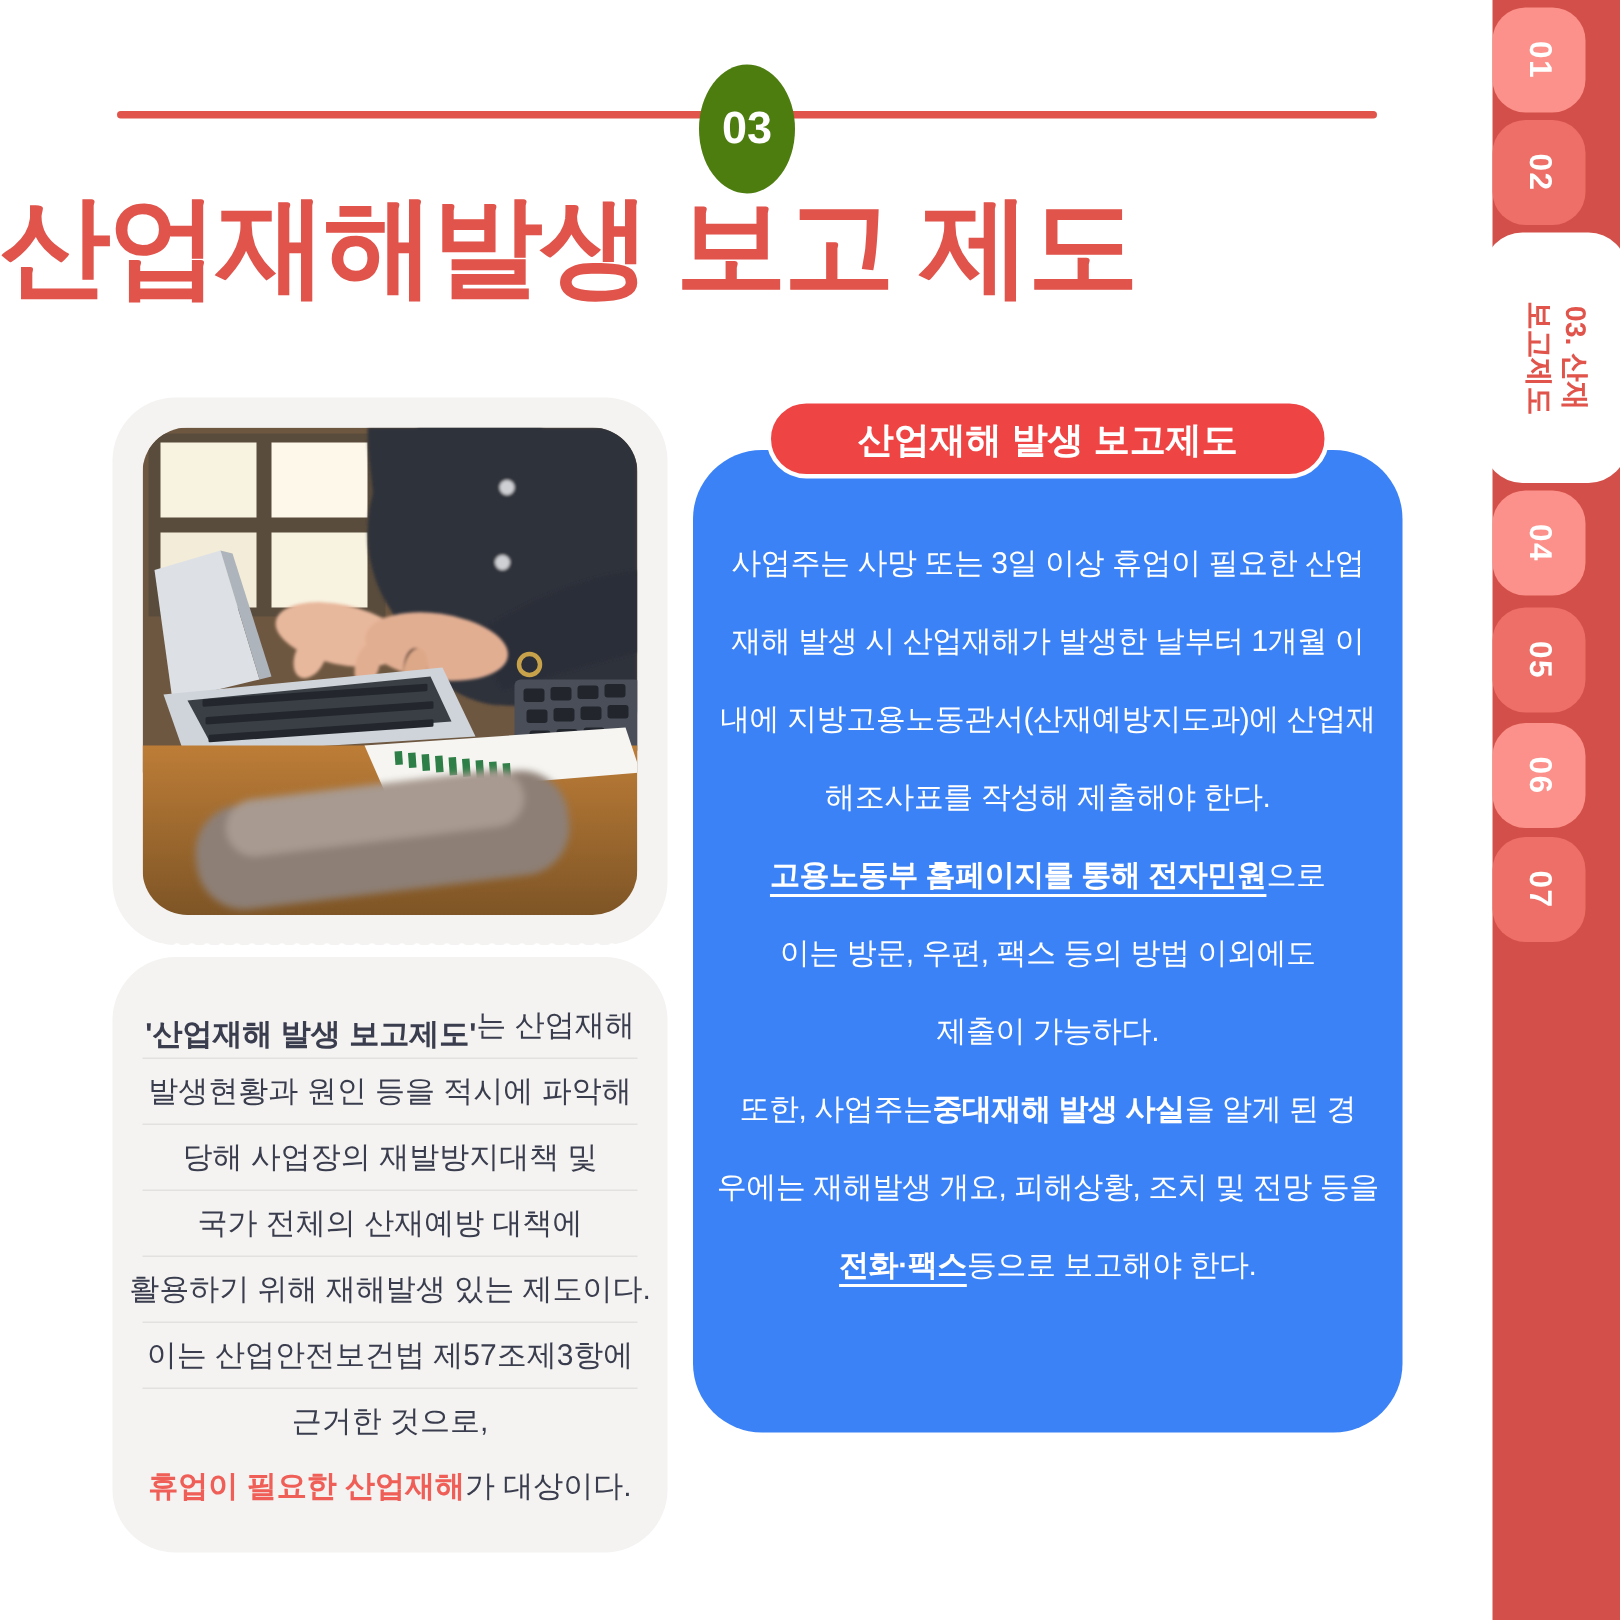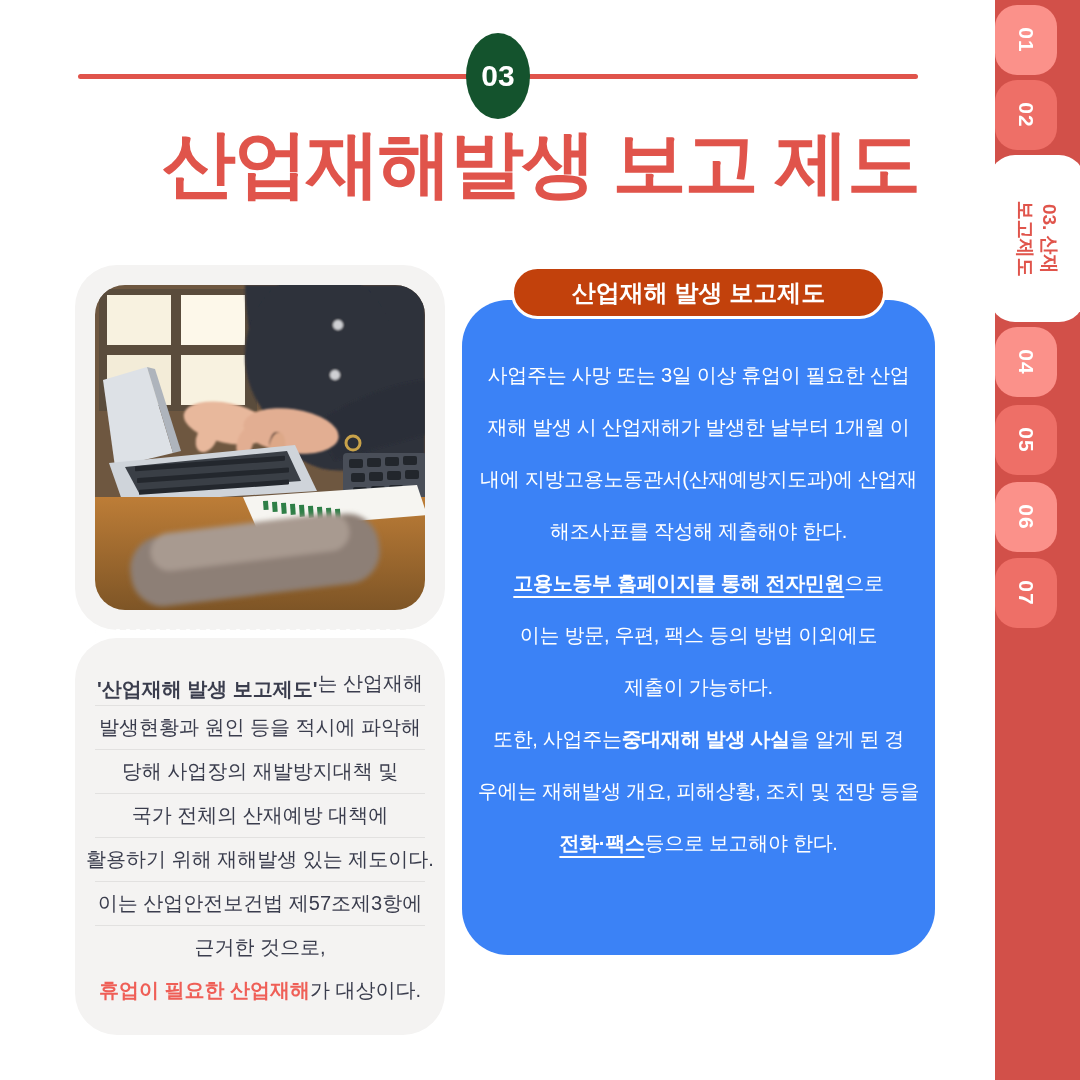--- a/index.html
+++ b/index.html
@@ -1,43 +1,43 @@
 <!DOCTYPE html>
 <html><head>
 <meta charset="utf-8">
 <style>
   html,body{margin:0;padding:0;background:#888;}
   .page{position:relative;width:1080px;height:1080px;background:#ffffff;overflow:hidden;
         font-family:"Liberation Sans","DejaVu Sans",sans-serif;margin:0 auto;}
 
   
   .top-line{position:absolute;left:78px;top:74px;width:840px;height:5px;background:#e0544b;border-radius:3px;}
-  .num-badge{position:absolute;left:466px;top:33px;width:64px;height:86px;background:#14532d;border-radius:50%;
+  .num-badge{position:absolute;left:466px;top:43px;width:64px;height:86px;background:#4d7c0f;border-radius:50%;
              display:flex;align-items:center;justify-content:center;color:#fff;font-weight:bold;font-size:30px;z-index:2;}
-  .main-title{position:absolute;left:0;top:118px;width:995px;text-align:center;color:#e0544b;
-              font-size:74px;font-weight:900;letter-spacing:-2px;line-height:1.25;padding-left:43px;}
+  .main-title{position:absolute;left:0;top:118px;width:995px;text-align:left;color:#e0544b;
+              font-size:74px;font-weight:900;letter-spacing:-2px;line-height:1.25;}
 
   
   .photo-card{position:absolute;left:75px;top:265px;width:370px;height:365px;background:#f4f3f2;border-radius:42px;}
   .photo{position:absolute;left:20px;top:20px;right:20px;bottom:20px;border-radius:30px;overflow:hidden;}
   .photo svg{display:block;width:100%;height:100%;}
   .dotted-divider{position:absolute;left:95px;top:628px;width:330px;height:7px;z-index:3;
       background-image:radial-gradient(circle at 3px 3.5px,#ffffff 2.4px,rgba(255,255,255,0) 3px);
       background-size:10px 7px;background-repeat:repeat-x;}
   .text-card{position:absolute;left:75px;top:638px;width:370px;height:397px;background:#f4f3f2;border-radius:42px;
              display:flex;flex-direction:column;justify-content:center;align-items:center;padding:10px 14px;box-sizing:border-box;}
   .info-line{height:43px;display:flex;align-items:center;justify-content:center;white-space:nowrap;
              color:#3a3d4d;font-size:20px;font-weight:500;}
   .info-line .b{font-weight:800;margin-top:12px;}
   .info-line .r{color:#ef5f57;font-weight:800;}
   .sep{width:330px;height:1px;background:#e2e1e0;}
 
   
   .report-box{position:absolute;left:462px;top:300px;width:473px;height:655px;background:#3b82f6;border-radius:46px;}
-  .pill{position:absolute;left:511px;top:266px;width:375px;height:53px;background:#c2410c;border:3px solid #ffffff;
+  .pill{position:absolute;left:511px;top:266px;width:375px;height:53px;background:#ef4444;border:3px solid #ffffff;
         border-radius:30px;box-sizing:border-box;display:flex;align-items:center;justify-content:center;
         color:#ffffff;font-size:24px;font-weight:bold;z-index:4;}
   .report-body{position:absolute;left:2px;right:2px;top:49px;}
   .report-line{height:52px;display:flex;align-items:center;justify-content:center;white-space:nowrap;
                color:#ffffff;font-size:20px;font-weight:400;letter-spacing:-0.3px;}
   .report-line .b{font-weight:800;}
   .report-line .u{text-decoration:underline;text-underline-offset:6px;text-decoration-thickness:2px;}
 
   
   .strip{position:absolute;left:995px;top:0;width:85px;height:1080px;background:#d25049;}

